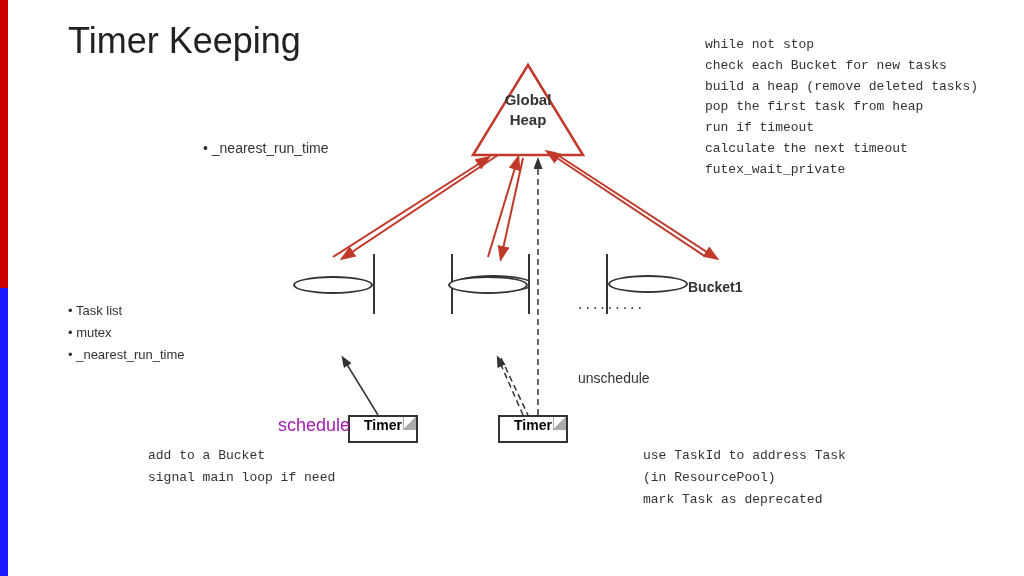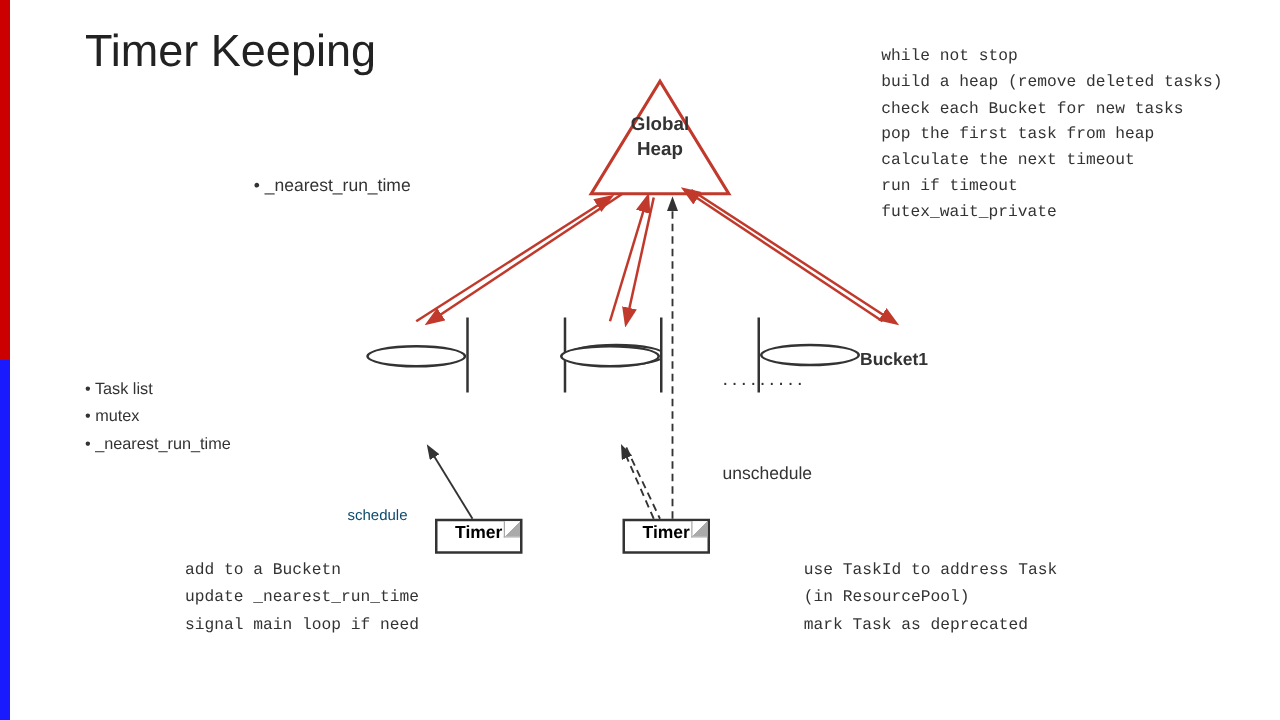--- a/index.html
+++ b/index.html
@@ -54,23 +54,23 @@
       font-size: 13px;
       color: #333;
       line-height: 1.7;
     }
     .bucket-props div::before {
       content: '•   ';
     }
     
     .schedule-label {
       position: absolute;
-      left: 270px; top: 405px;
-      font-size: 12px;
-      color: #0c4a6e;
+      left: 270px; top: 415px;
+      font-size: 18px;
+      color: #a21caf;
     }
     .unschedule-label {
       position: absolute;
       left: 570px; top: 370px;
       font-size: 14px;
       color: #333;
     }
     
     .bottom-left-text {
       position: absolute;
@@ -167,25 +167,25 @@
 <body>
 
 <div class="left-bar"></div>
 
 <div class="slide-content">
 
   <div class="title">Timer Keeping</div>
 
   <div class="pseudocode">
     <div>while not stop</div>
+    <div>  check each Bucket for new tasks</div>
     <div>  build a heap (remove deleted tasks)</div>
-    <div>  check each Bucket for new tasks</div>
     <div>  pop the first task from heap</div>
+    <div>  run if timeout</div>
     <div>  calculate the next timeout</div>
-    <div>  run if timeout</div>
     <div>  futex_wait_private</div>
   </div>
 
   <div style="position:absolute; left:460px; top:60px;">
     <svg width="120" height="100">
       <polygon points="60,5 115,95 5,95" fill="white" stroke="#c0392b" stroke-width="2.5"></polygon>
     </svg>
     <div style="position:absolute;top:30px;left:0;width:120px;text-align:center;font-size:15px;font-weight:bold;color:#333;line-height:1.3;">Global<br>Heap</div>
   </div>
 
@@ -220,22 +220,21 @@
 
   <div class="timer-box" style="left:490px; top:415px;">
     <span>Timer</span>
   </div>
 
   <div class="schedule-label">schedule</div>
 
   <div class="unschedule-label">unschedule</div>
 
   <div class="bottom-left-text">
-    <div>add to a Bucketn</div>
-    <div>update _nearest_run_time</div>
+    <div>add to a Bucket</div>
     <div>signal main loop if need</div>
   </div>
 
   <div class="bottom-right-text">
     <div>use TaskId to address Task</div>
     <div>(in ResourcePool)</div>
     <div>mark Task as deprecated</div>
   </div>
 
   <svg class="arrows-svg">

